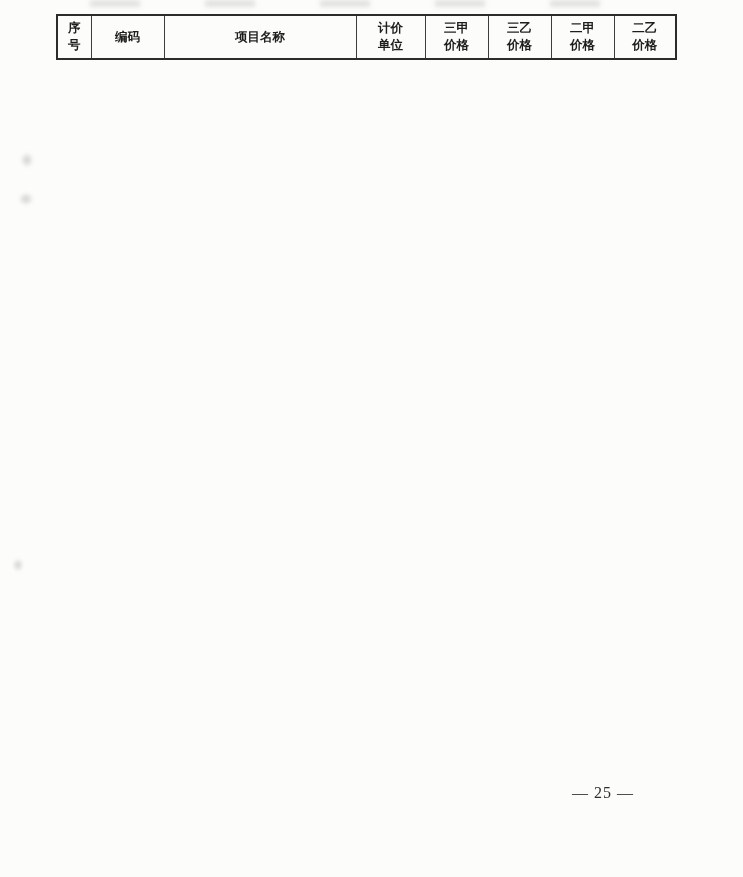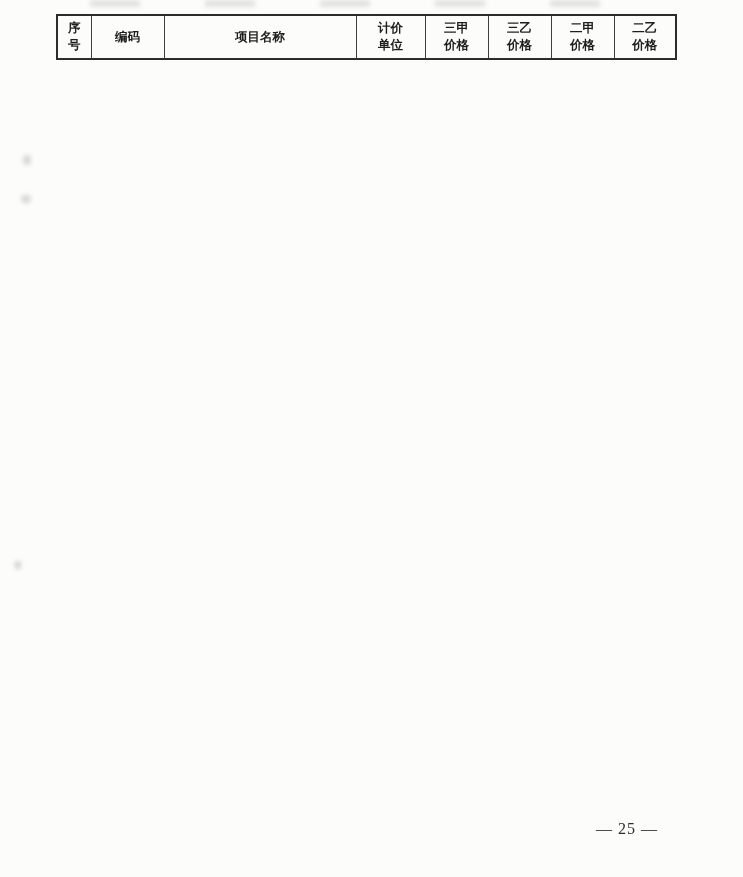--- a/index.html
+++ b/index.html
@@ -34,21 +34,21 @@
     padding:0;
     overflow:visible;
   }
   .price-table thead tr{height:44px}
   .price-table th{
     font-size:12.5px;font-weight:600;line-height:17px;text-align:center;
     vertical-align:middle;
   }
 
   .page-number{
-    position:absolute;left:548px;top:820px;width:110px;text-align:right;
+    position:absolute;left:548px;top:784px;width:110px;text-align:center;
     font-size:16px;color:#2e2e2e;letter-spacing:1px;
   }
 </style>
 </head>
 <body>
 
 <div class="top-noise"></div>
 <div class="smudge" id="smudge1"></div>
 <div class="smudge" id="smudge2"></div>
 <div class="smudge" id="smudge3"></div>

